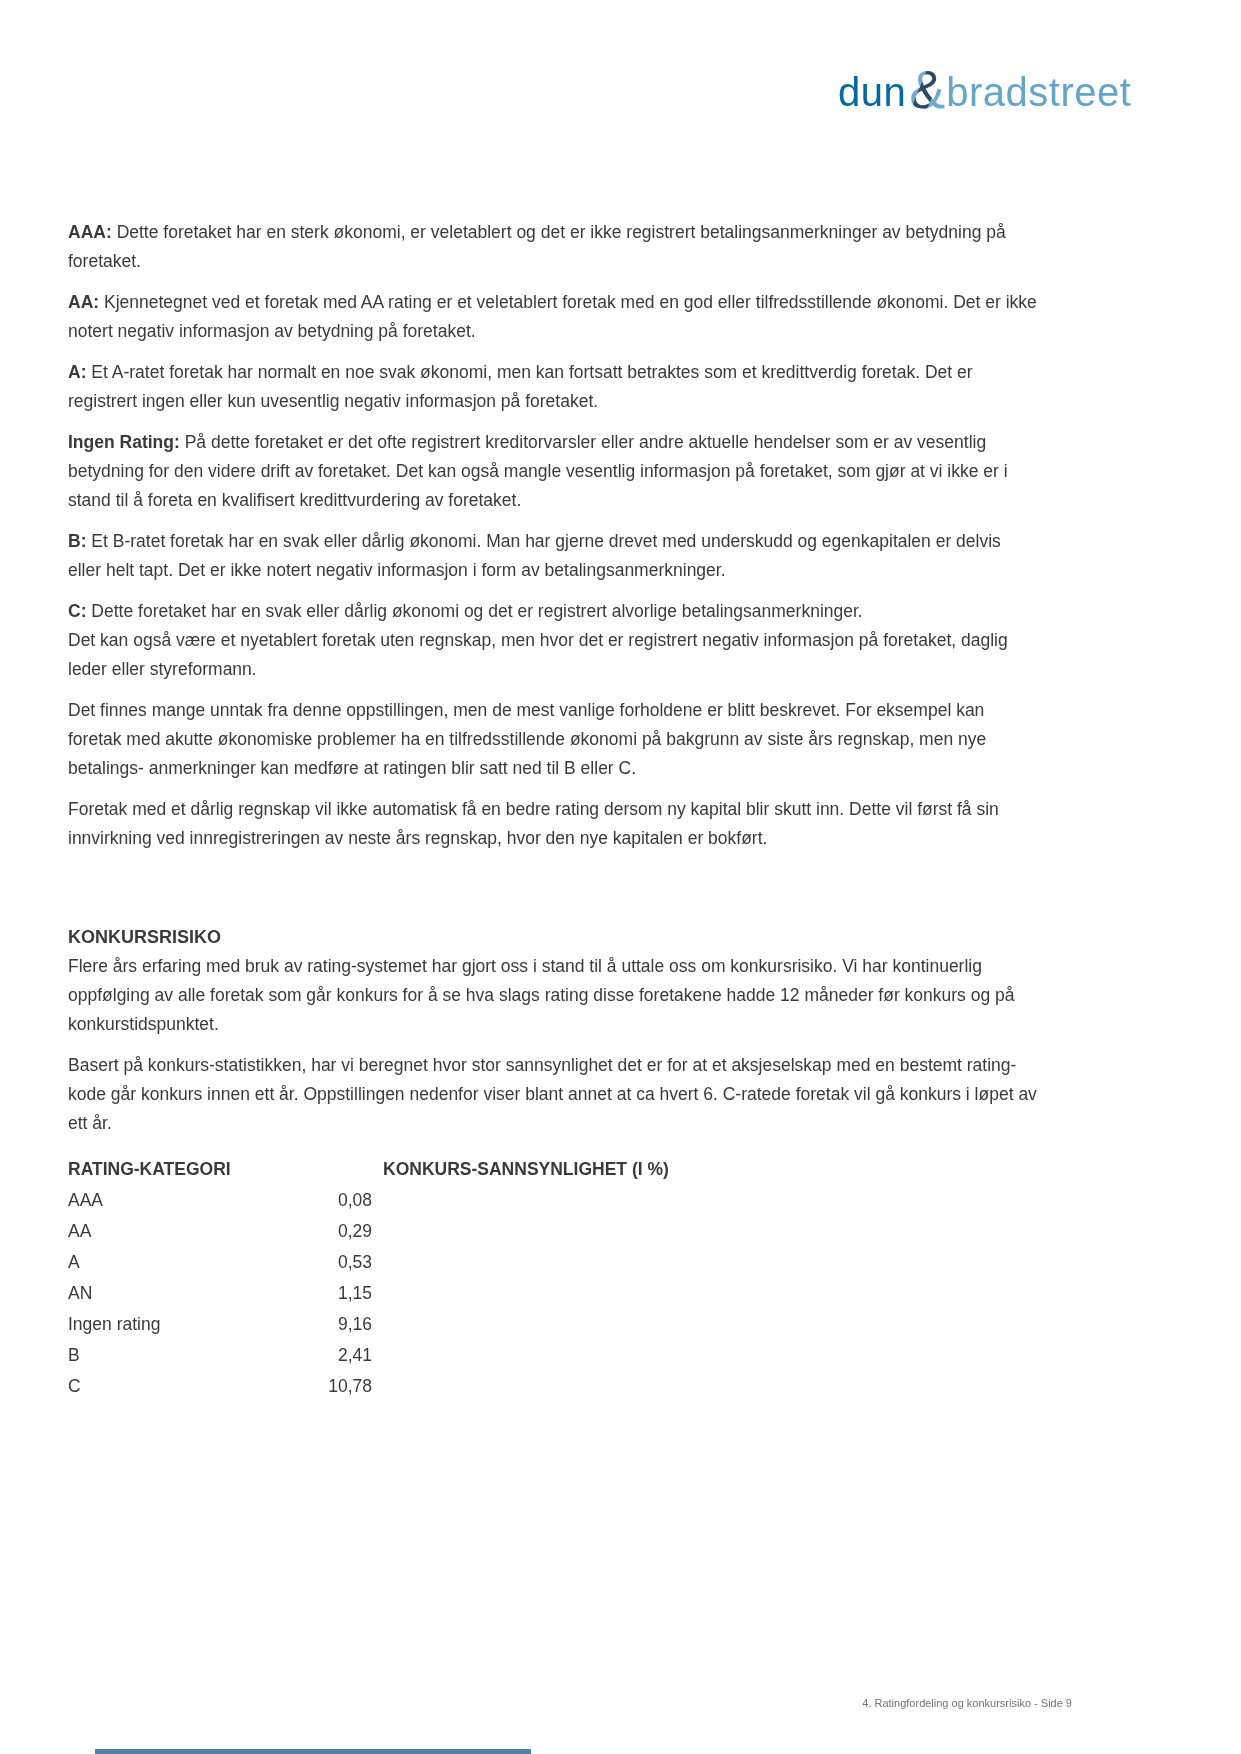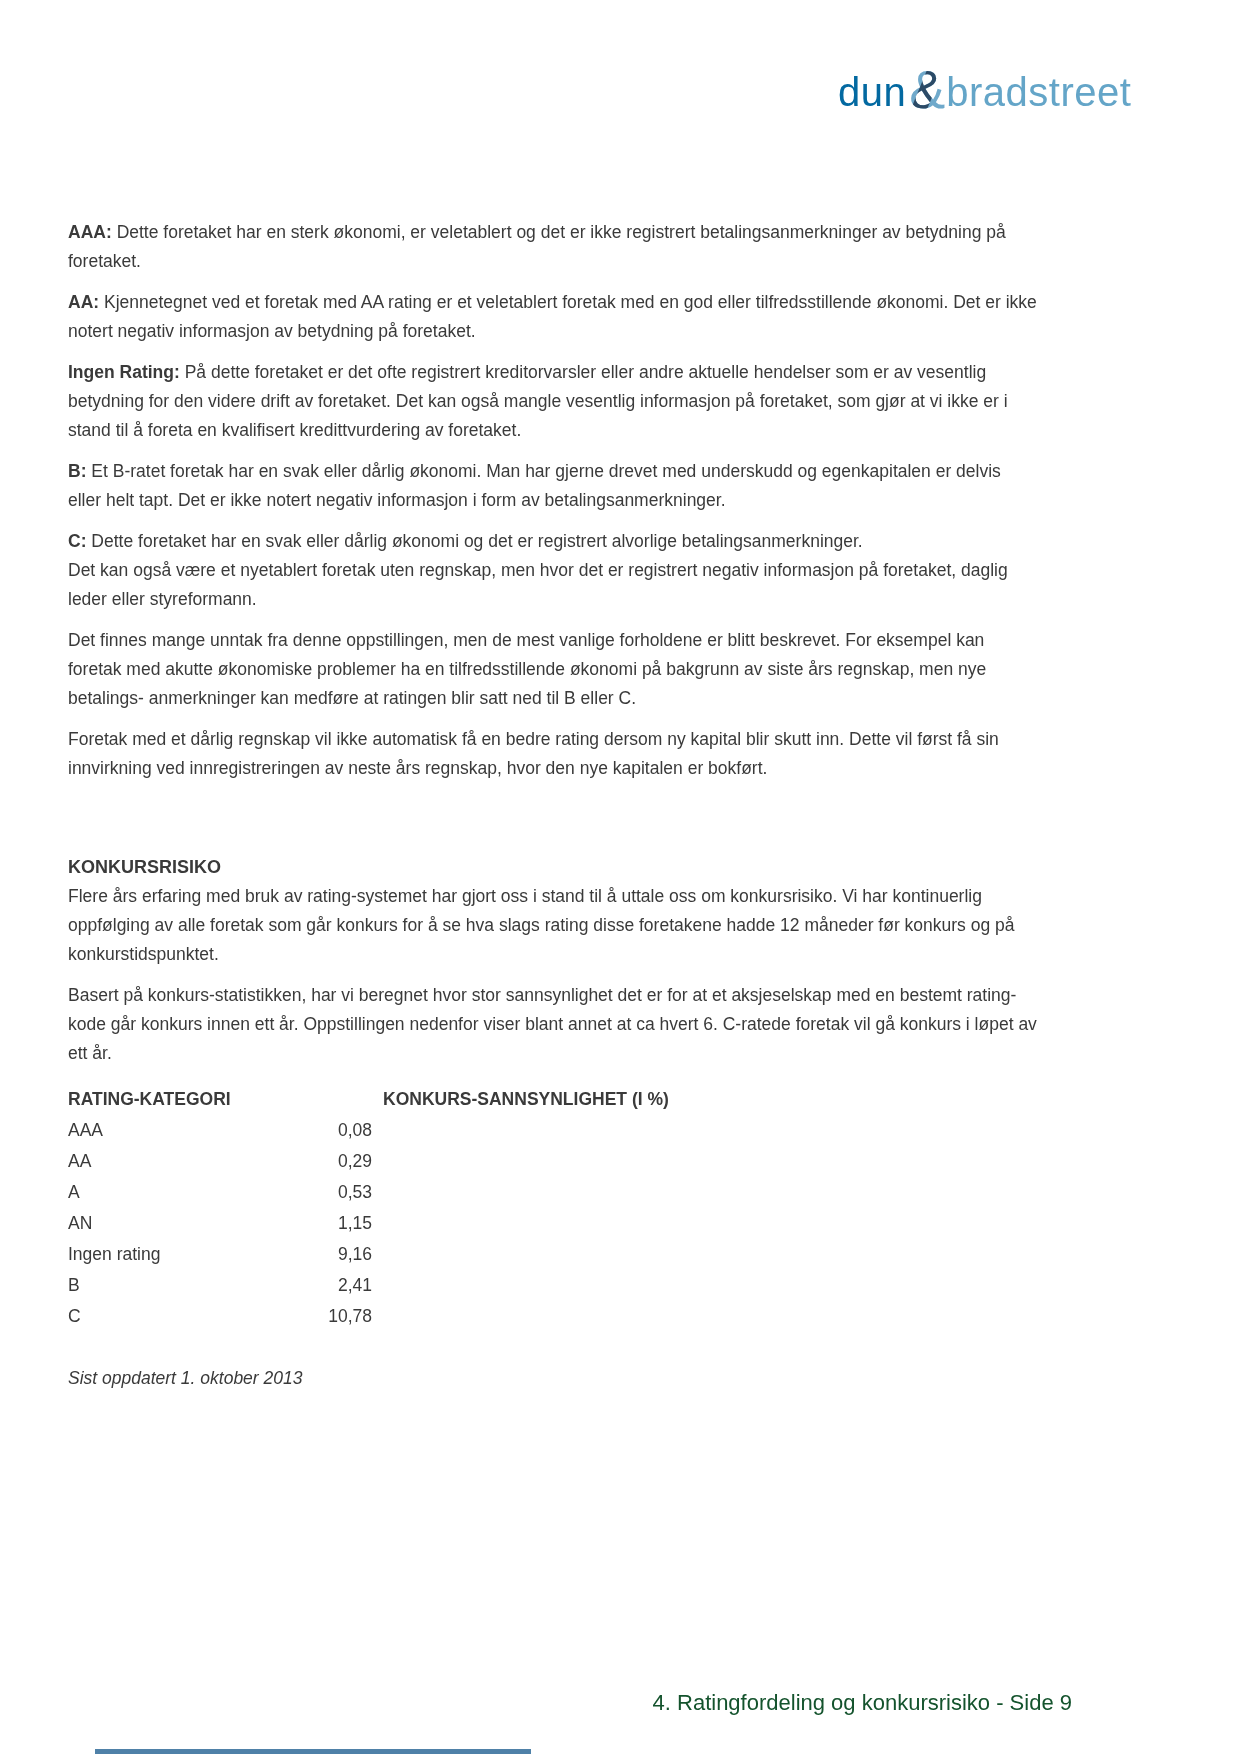--- a/index.html
+++ b/index.html
@@ -47,21 +47,21 @@
   .trow.theader { font-weight: bold; gap: 48px; }
   .tcell-cat { width: 267px; flex: none; }
   .tcell-val-h { white-space: nowrap; }
   .tcell-val { display: inline-block; width: 50px; margin-left: -13px; text-align: right; }
 
   .last-updated { margin-top: 32px; font-style: italic; }
 
   
   .page-footer {
     position: absolute; top: 1692px; right: 169px;
-    font-size: 22px; line-height: 22px; color: #14532d;
+    font-size: 11px; line-height: 22px; color: #737373;
   }
   .bottom-bar {
     position: absolute; left: 95px; bottom: 0; width: 436px; height: 5px;
     background: #4f81a8;
   }
 </style>
 </head>
 <body>
 
 <div class="page">
@@ -74,20 +74,21 @@
     </span>
     <span class="logo-word logo-bradstreet">bradstreet</span>
   </div>
 
   <div class="content">
 
     <p class="para"><b>AAA:</b> <span>Dette foretaket har en sterk økonomi, er veletablert og det er ikke registrert betalingsanmerkninger av betydning på foretaket.</span></p>
 
     <p class="para"><b>AA:</b> <span>Kjennetegnet ved et foretak med AA rating er et veletablert foretak med en god eller tilfredsstillende økonomi. Det er ikke notert negativ informasjon av betydning på foretaket.</span></p>
 
+    <p class="para"><b>A:</b> <span>Et A-ratet foretak har normalt en noe svak økonomi, men kan fortsatt betraktes som et kredittverdig foretak. Det er registrert ingen eller kun uvesentlig negativ informasjon på foretaket.</span></p>
 
 
     <p class="para"><b>Ingen Rating:</b> <span>På dette foretaket er det ofte registrert kreditorvarsler eller andre aktuelle hendelser som er av vesentlig betydning for den videre drift av foretaket. Det kan også mangle vesentlig informasjon på foretaket, som gjør at vi ikke er i stand til å foreta en kvalifisert kredittvurdering av foretaket.</span></p>
 
     <p class="para"><b>B:</b> <span>Et B-ratet foretak har en svak eller dårlig økonomi. Man har gjerne drevet med underskudd og egenkapitalen er delvis eller helt tapt. Det er ikke notert negativ informasjon i form av betalingsanmerkninger.</span></p>
 
     <p class="para"><b>C:</b> <span>Dette foretaket har en svak eller dårlig økonomi og det er registrert alvorlige betalingsanmerkninger.
 Det kan også være et nyetablert foretak uten regnskap, men hvor det er registrert negativ informasjon på foretaket, daglig leder eller styreformann.</span></p>
 
     <p class="para"><span>Det finnes mange unntak fra denne oppstillingen, men de mest vanlige forholdene er blitt beskrevet. For eksempel kan foretak med akutte økonomiske problemer ha en tilfredsstillende økonomi på bakgrunn av siste års regnskap, men nye betalings- anmerkninger kan medføre at ratingen blir satt ned til B eller C.</span></p>
@@ -126,19 +127,18 @@
       <div class="trow">
         <span class="tcell-cat">B</span>
         <span class="tcell-val">2,41</span>
       </div>
       <div class="trow">
         <span class="tcell-cat">C</span>
         <span class="tcell-val">10,78</span>
       </div>
     </div>
 
-    <p class="last-updated">Sist oppdatert 1. oktober 2013</p>
   </div>
 
   <div class="page-footer">4. Ratingfordeling og konkursrisiko - Side 9</div>
 
   <div class="bottom-bar"></div>
 </div>
 
 </body></html>

